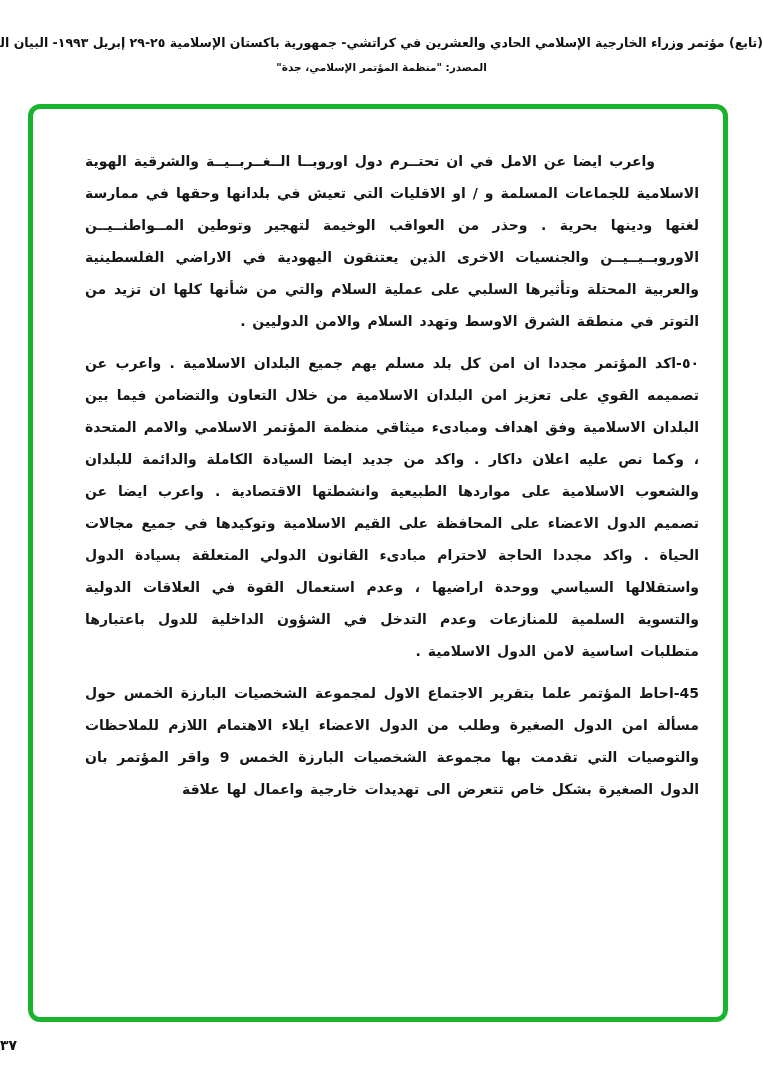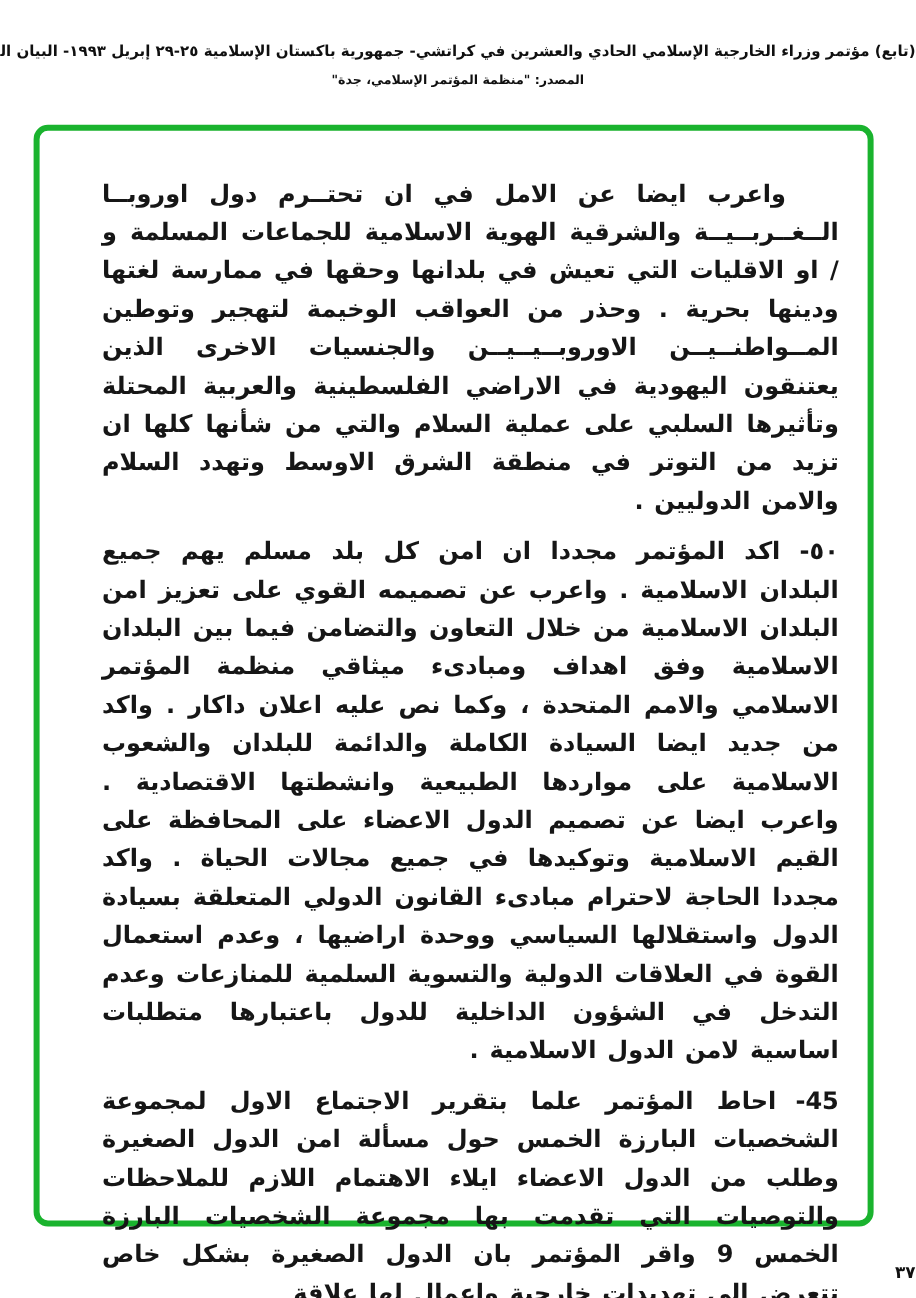--- a/index.html
+++ b/index.html
@@ -45,39 +45,39 @@
     width: 700px;
     height: 918px;
     border: 5px solid var(--green, #1ab32e);
     border-radius: 12px;
     padding: 36px 24px 0 52px;
     direction: rtl;
     background: #ffffff;
   }
   .para {
     margin: 0 0 10px 0;
-    font-size: 20px;
+    font-size: 14px;
     font-weight: bold;
     line-height: 32px;
     color: #161616;
     text-align: justify;
     text-justify: inter-word;
     word-spacing: 2px;
   }
   .para.indent-first {
     text-indent: 44px;
   }
   .marker {
-    padding-left: 16px; 
+    padding-left: 0; 
     white-space: nowrap;
     margin-top: 36px;
   }
   .page-number {
-    margin-top: 31px;
-    text-align: right;
+    margin-top: 15px;
+    text-align: left;
     direction: rtl;
     font-size: 14px;
     font-weight: bold;
     letter-spacing: 1px;
     color: #101010;
   }
 </style>
 </head>
 <body>
 

